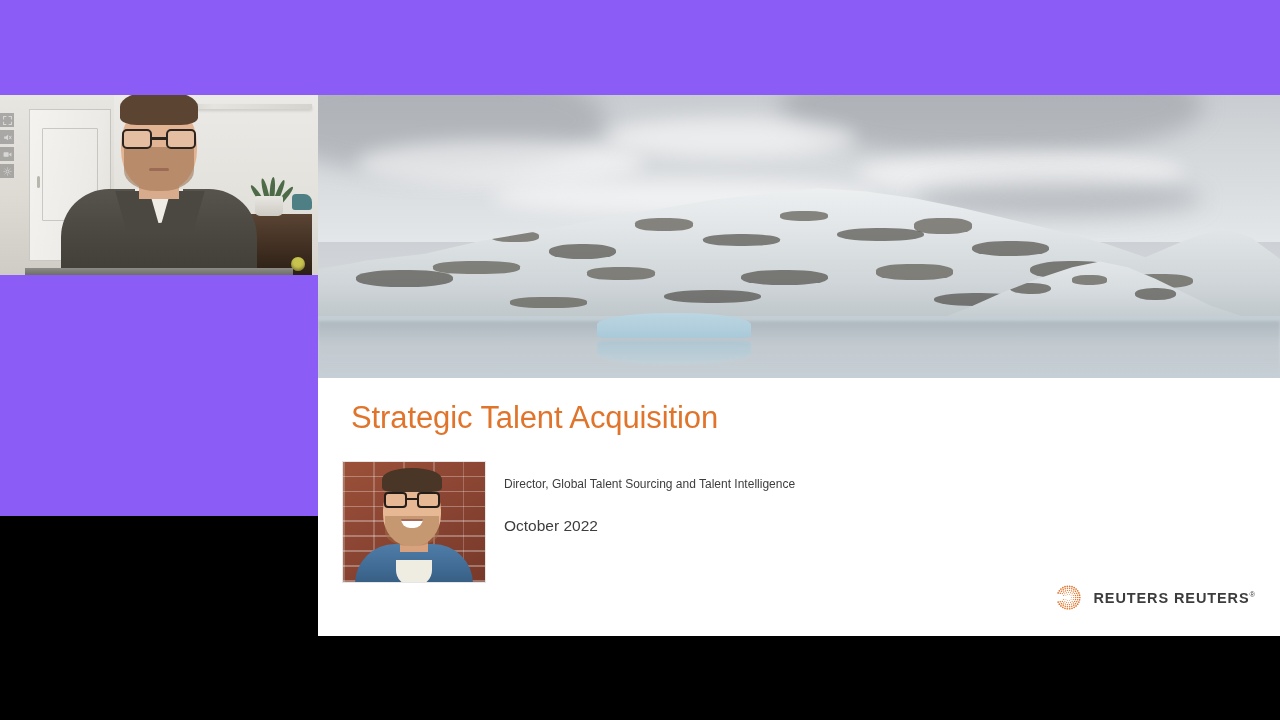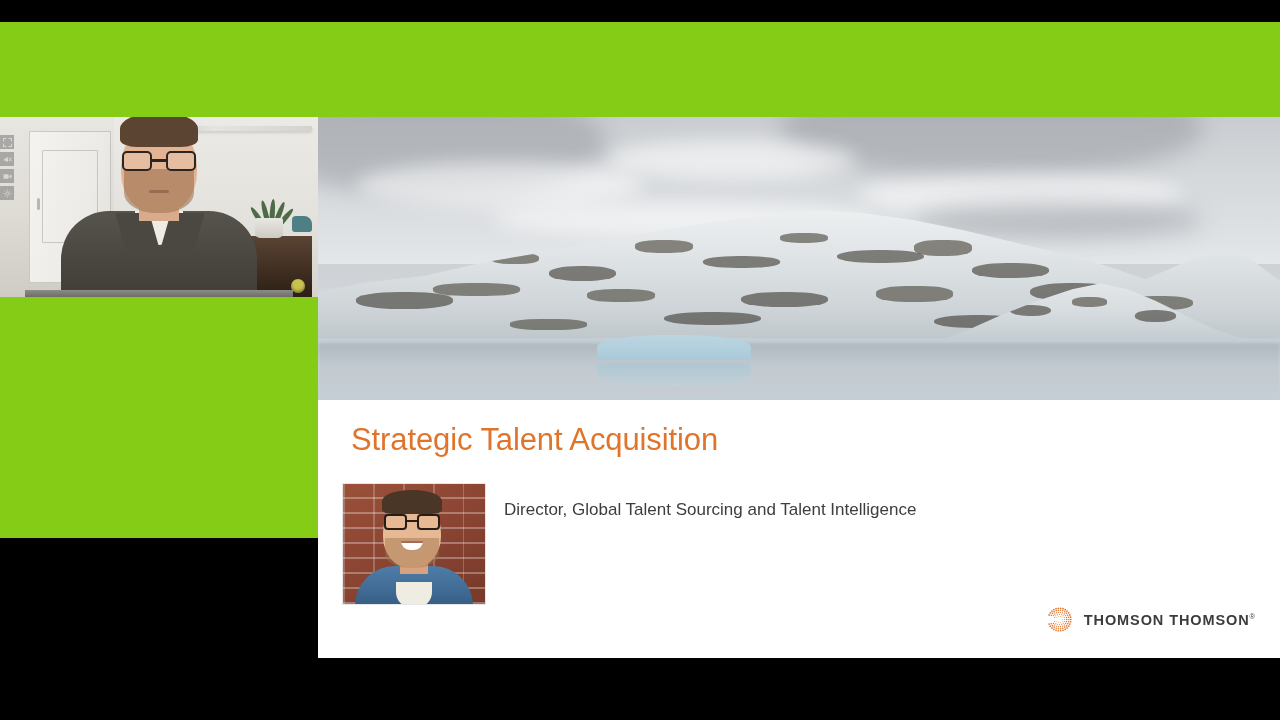--- a/index.html
+++ b/index.html
@@ -2,21 +2,21 @@
 <html><head>
 <meta charset="utf-8">
 <style>
   * { box-sizing: border-box; margin: 0; padding: 0; }
   html, body {
     width: 1280px; height: 720px;
     background: #000;
     font-family: "Liberation Sans", sans-serif;
     overflow: hidden;
   }
-  #stage { position: relative; width: 1280px; height: 516px; background: #84cc16; margin-top: 22px; }
+  #stage { position: relative; width: 1280px; height: 516px; background: #8b5cf6; }
 
   
   #webcam {
     position: absolute; left: 0; top: 95px;
     width: 318px; height: 180px;
     overflow: hidden; background: #cfcdc8;
   }
   .cam-scene { position: absolute; inset: 0; }
   
   .wall-left  { position:absolute; left:0; top:0; width:36%; height:100%;
@@ -178,21 +178,21 @@
   .hs-lens.l { left:0; } .hs-lens.r { right:0; }
   .hs-bridge { position:absolute; left:23px; top:6px; width:10px; height:2px; background:#241d18; }
   .hs-smile { position:absolute; left:48%; bottom:58px; transform:translateX(-50%);
               width:22px; height:9px; background:#fff; border-radius:0 0 12px 12px;
               box-shadow: inset 0 2px 0 #a5695a; }
   .hs-beard { position:absolute; left:48%; bottom:40px; transform:translateX(-50%);
               width:54px; height:30px; background:rgba(160,112,74,.45); border-radius:0 0 46% 46%; }
 
   #presenter-text { margin-left:18px; padding-top:14px; }
   #presenter-name { font-size:15.5px; font-weight:bold; color:#2e2e2e; line-height:1.45; }
-  #presenter-role { font-size:17px; font-weight:400; color:#3d3d3d; line-height:1.5;text-align:center; }
+  #presenter-role { font-size:12px; font-weight:400; color:#3d3d3d; line-height:1.5;text-align:center; }
   #presenter-date { font-size:15.5px; font-weight:400; color:#3d3d3d; margin-top:24px; }
 
   #tr-logo { position:absolute; right:24px; bottom:24px; display:flex; align-items:center; }
   #tr-mark { width:29px; height:29px; flex:none; }
   #tr-wordmark { margin-left:10px; font-size:14.5px; font-weight:bold;
                  letter-spacing:.9px; color:#3c3c3c; white-space:nowrap; }
   #tr-reg { font-size:7.5px; vertical-align:super; font-weight:normal; }
 </style>
 </head>
 <body>
@@ -338,20 +338,21 @@
             <div class="hs-glasses">
               <div class="hs-lens l"></div>
               <div class="hs-lens r"></div>
               <div class="hs-bridge"></div>
             </div>
           </div>
         </div>
 
         <div id="presenter-text">
           <div id="presenter-role">Director, Global Talent Sourcing and Talent Intelligence</div>
+          <div id="presenter-date">October 2022</div>
         </div>
       </div>
 
       <div id="tr-logo">
         <svg id="tr-mark" viewBox="0 0 100 100">
           <g fill="#E0742B">
             <circle cx="50" cy="50" r="4.2" fill="#ffffff"></circle>
             <g id="dots">
                 <circle cx="61.00" cy="50.00" r="1.5" fill="#E0742B"></circle>
                 <circle cx="58.90" cy="56.47" r="1.5" fill="#E0742B"></circle>
@@ -443,19 +444,19 @@
                 <circle cx="62.05" cy="12.91" r="3" fill="#E0742B"></circle>
                 <circle cx="69.50" cy="16.23" r="3" fill="#E0742B"></circle>
                 <circle cx="76.10" cy="21.02" r="3" fill="#E0742B"></circle>
                 <circle cx="81.55" cy="27.08" r="3" fill="#E0742B"></circle>
                 <circle cx="85.63" cy="34.14" r="3" fill="#E0742B"></circle>
                 <circle cx="88.15" cy="41.89" r="3" fill="#E0742B"></circle>
               </g>
           </g>
         </svg>
         <div id="tr-wordmark">
-          <span>THOMSON THOMSON</span><span id="tr-reg">®</span>
+          <span>REUTERS REUTERS</span><span id="tr-reg">®</span>
         </div>
       </div>
 
     </div>
   </div>
 </div>
 
 </body></html>

